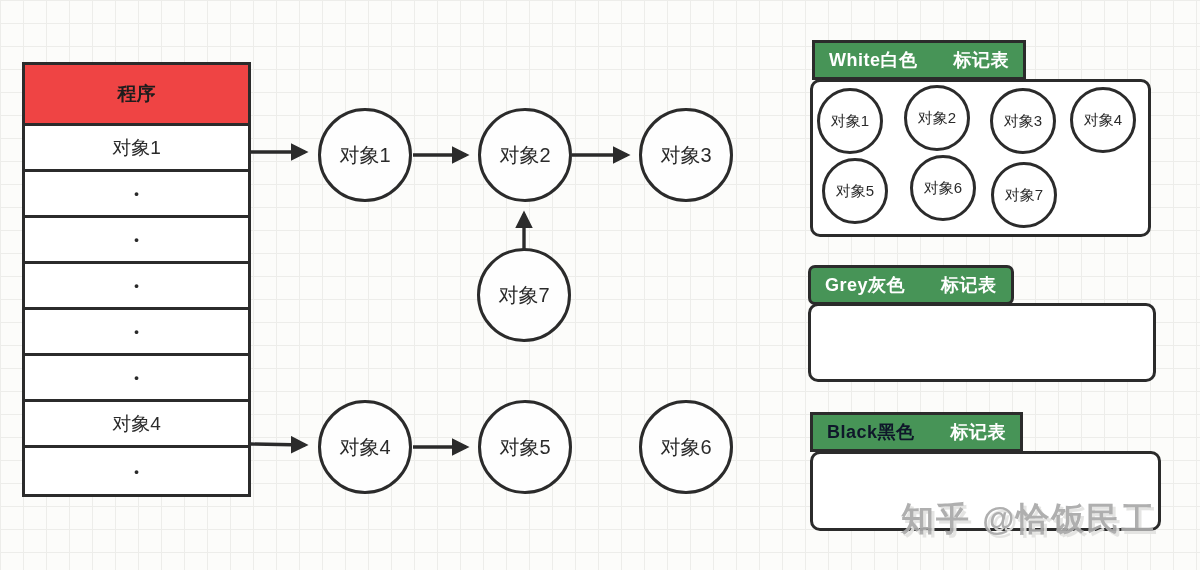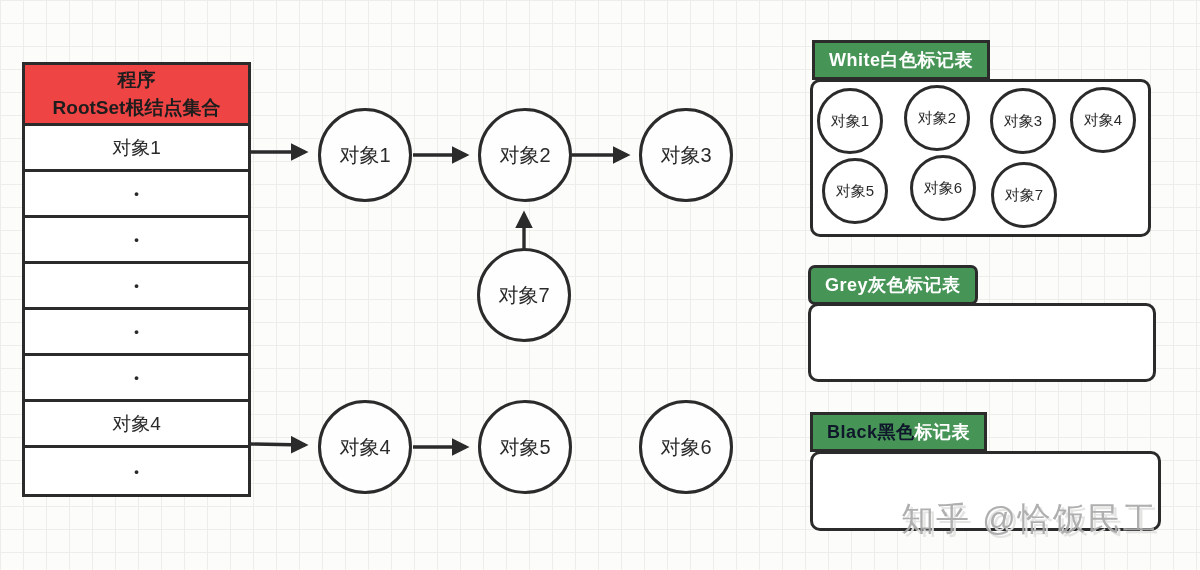--- a/index.html
+++ b/index.html
@@ -42,21 +42,21 @@
     font-size:20px; color:#2a2a2a;
   }
   .n1{left:318px; top:108px;} .n2{left:478px; top:108px;} .n3{left:639px; top:108px;}
   .n7{left:477px; top:248px;} .n4{left:318px; top:400px;} .n5{left:478px; top:400px;}
   .n6{left:639px; top:400px;}
 
   
   .mark-tab{
     position:absolute; height:40px; background:#479457; border:3px solid #2b2b2b;
     display:flex; align-items:center; padding:0 14px; z-index:3;
-    font-size:18px; letter-spacing:.5px; white-space:nowrap;
+    font-size:18px; letter-spacing:.5px; white-space:nowrap;gap:36px;
   }
   .mark-tab .prefix{ color:#ffffff; font-weight:600; }
   .mark-tab .suffix{ color:#ffffff; font-weight:600; }
   .mark-tab.black-tab .prefix{ color:#0f172a; font-weight:700; }
   .mark-body{
     position:absolute; background:#ffffff; border:3px solid #2b2b2b;
     border-radius:10px; z-index:2;
   }
   .tab-white{ left:812px; top:40px; }
   .body-white{ left:810px; top:79px; width:341px; height:158px; }
@@ -72,21 +72,21 @@
     font-size:15px; color:#2a2a2a;
   }
   .m1{left:4px;  top:6px;}  .m2{left:91px;  top:3px;}
   .m3{left:177px;top:6px;}  .m4{left:257px; top:5px;}
   .m5{left:9px;  top:76px;} .m6{left:97px;  top:73px;}
   .m7{left:178px;top:80px;}
 
   
   .watermark{
     position:absolute; left:901px; top:497px; z-index:6;
-    font-size:33px; font-weight:400; letter-spacing:2px;
+    font-size:33px; font-weight:700; letter-spacing:2px;
     color:#a9a9a9; text-shadow:3px 3px 0 #e3e3e1; opacity:.93;
     white-space:nowrap;
   }
 </style>
 </head>
 <body>
 
 <div class="canvas">
 
   <svg class="arrow-layer" width="1200" height="570" viewBox="0 0 1200 570">
@@ -101,21 +101,20 @@
       <line x1="572" y1="155" x2="627" y2="155" marker-end="url(#ah)"></line>
       <line x1="524" y1="249" x2="524" y2="214" marker-end="url(#ah)"></line>
       <line x1="251" y1="444" x2="305" y2="445" marker-end="url(#ah)"></line>
       <line x1="413" y1="447" x2="466" y2="447" marker-end="url(#ah)"></line>
     </g>
   </svg>
 
   <div class="root-table">
     <div class="rt-header">
       <div>程序</div>
-      <div>RootSet根结点集合</div>
     </div>
     <div class="rt-row">对象1</div>
     <div class="rt-row dot">•</div>
     <div class="rt-row dot">•</div>
     <div class="rt-row dot">•</div>
     <div class="rt-row dot">•</div>
     <div class="rt-row dot">•</div>
     <div class="rt-row">对象4</div>
     <div class="rt-row dot">•</div>
   </div>

